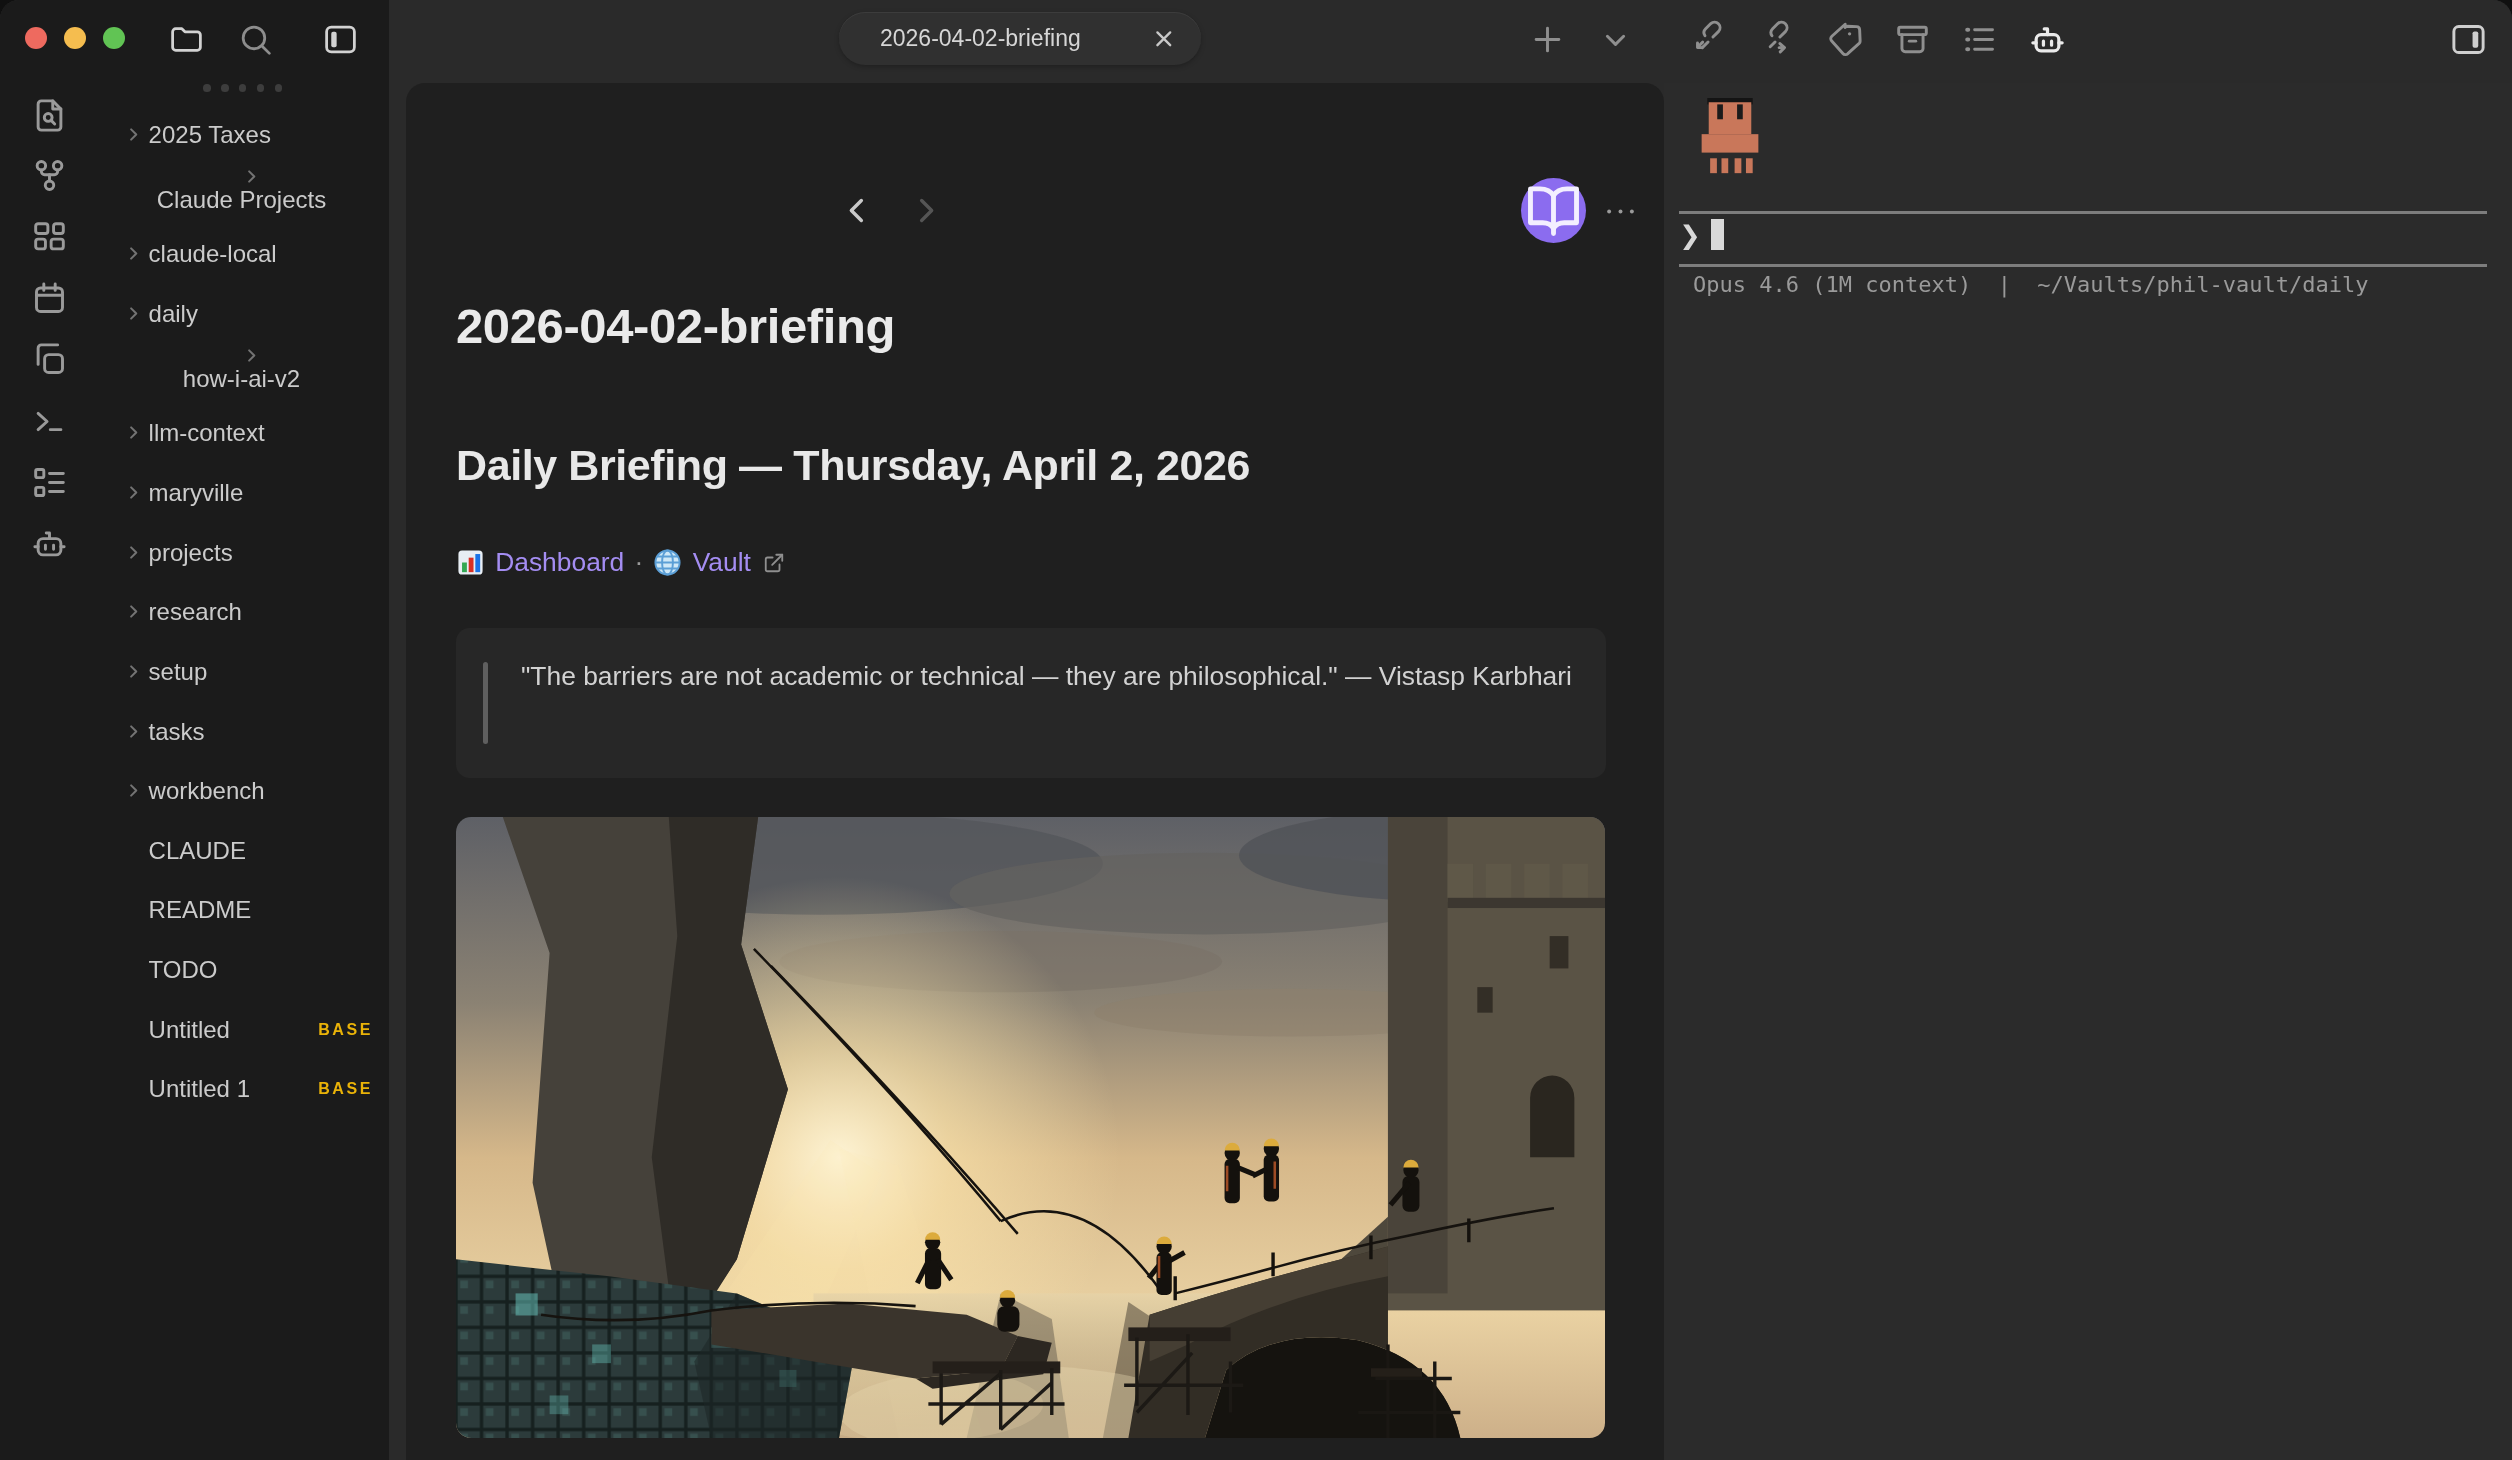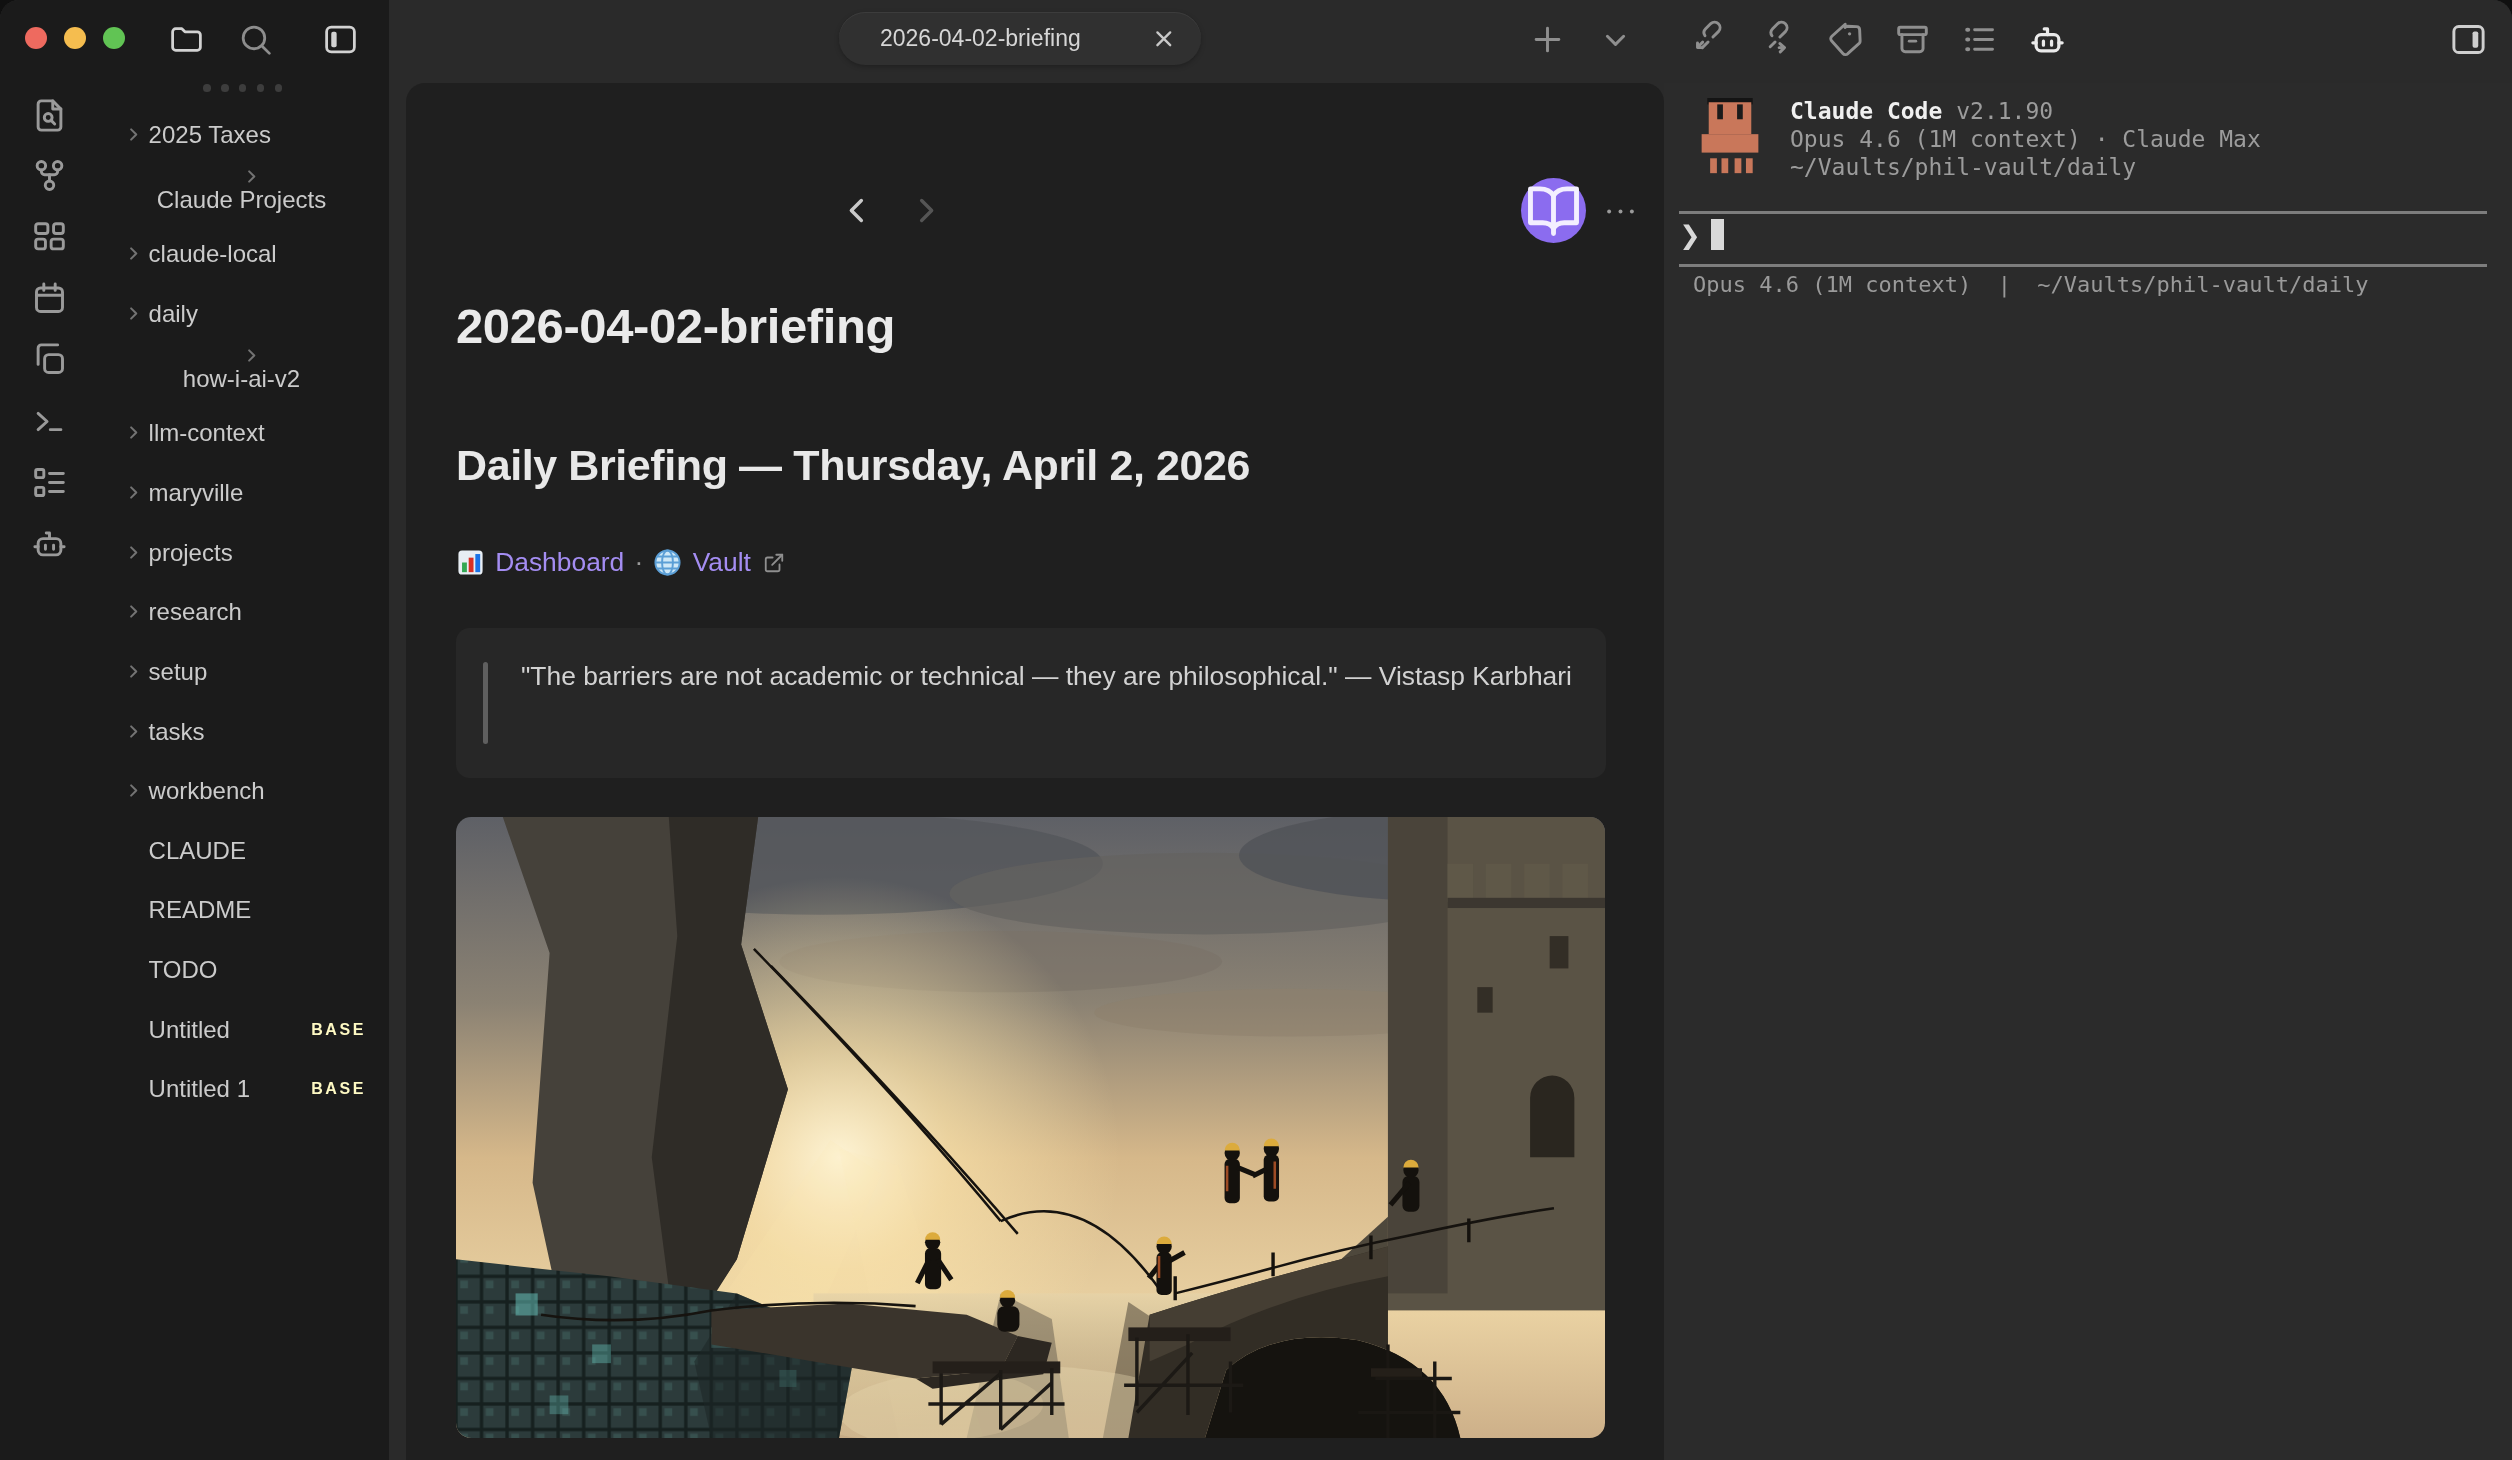--- a/index.html
+++ b/index.html
@@ -15,21 +15,21 @@
   .sb-head-icon.bright { color:#d2d2d2; }
   .dots { position:absolute; top:84px; left:203px; display:flex; gap:10.2px; }
   .dots i { width:7.7px; height:7.7px; border-radius:50%; background:#3d3d3d; }
   .rail { position:absolute; left:0; top:89px; width:98px; }
   .rail-icon { position:absolute; left:30px; width:39px; height:39px; color:#9a9a9a; }
   .tree { position:absolute; left:98px; top:107px; width:291px; }
   .tree-row { position:absolute; left:0; width:281px; height:55px; display:flex; align-items:center; border-radius:8.5px; }
   .tree-chev { width:19px; height:19px; color:#737373; margin-left:25.6px; flex:0 0 auto; }
   .tree-chev.hidden { visibility:hidden; }
   .tree-label { color:#cbcbcb; font-size:24px; margin-left:6px; white-space:nowrap; }
-  .tree-badge { margin-left:auto; margin-right:13px; color:#fef9c3; font-size:16px; font-weight:bold; letter-spacing:2.6px; }
+  .tree-badge { margin-left:auto; margin-right:6px; color:#eab308; font-size:16px; font-weight:bold; letter-spacing:2.6px; }
 
   
   .topbar { position:absolute; left:389px; top:0; width:2123px; height:83px; background:#2a2a2a; }
   .tab { position:absolute; left:450px; top:12px; width:362px; height:53px; background:#303030;
          border-radius:26.4px; box-shadow:inset 0 0.9px 0 #3c3c3c, 0 1.7px 5.1px rgba(0,0,0,.25);
          display:flex; align-items:center; }
   .tab-title { color:#d6d6d6; font-size:23px; margin-left:41px; }
   .tab-close { width:25.6px; height:25.6px; color:#c8c8c8; margin-left:auto; margin-right:24px; }
   .tb-icon { position:absolute; top:19.6px; width:39px; height:39px; color:#8f8f8f; }
   .tb-icon.white { color:#eaeaea; }
@@ -600,25 +600,20 @@
         <rect x="2" y="1.2" width="12" height="9" fill="#c9775a"></rect>
         <rect x="4.4" y="1.8" width="1.6" height="4.2" fill="#1b1b1b"></rect>
         <rect x="10" y="1.8" width="1.6" height="4.2" fill="#1b1b1b"></rect>
         <rect x="0" y="10.2" width="16" height="5.2" fill="#c9775a"></rect>
         <rect x="2.4" y="17" width="1.9" height="4.2" fill="#c9775a"></rect>
         <rect x="5.6" y="17" width="1.9" height="4.2" fill="#c9775a"></rect>
         <rect x="9.3" y="17" width="1.9" height="4.2" fill="#c9775a"></rect>
         <rect x="12.5" y="17" width="1.9" height="4.2" fill="#c9775a"></rect>
       </svg>
     </span>
-    <div class="term-head">
-      <div><b>Claude Code</b> <span>v2.1.90</span></div>
-      <div>Opus 4.6 (1M context) · Claude Max</div>
-      <div>~/Vaults/phil-vault/daily</div>
-    </div>
     <div class="rule" style="top:128px"></div>
     <div class="prompt-row">
       <span class="prompt-char">❯</span>
       <span class="cursor"></span>
     </div>
     <div class="rule" style="top:181px"></div>
     <div class="statusline">Opus 4.6 (1M context)  |  ~/Vaults/phil-vault/daily</div>
   </div>
 
 </div>

